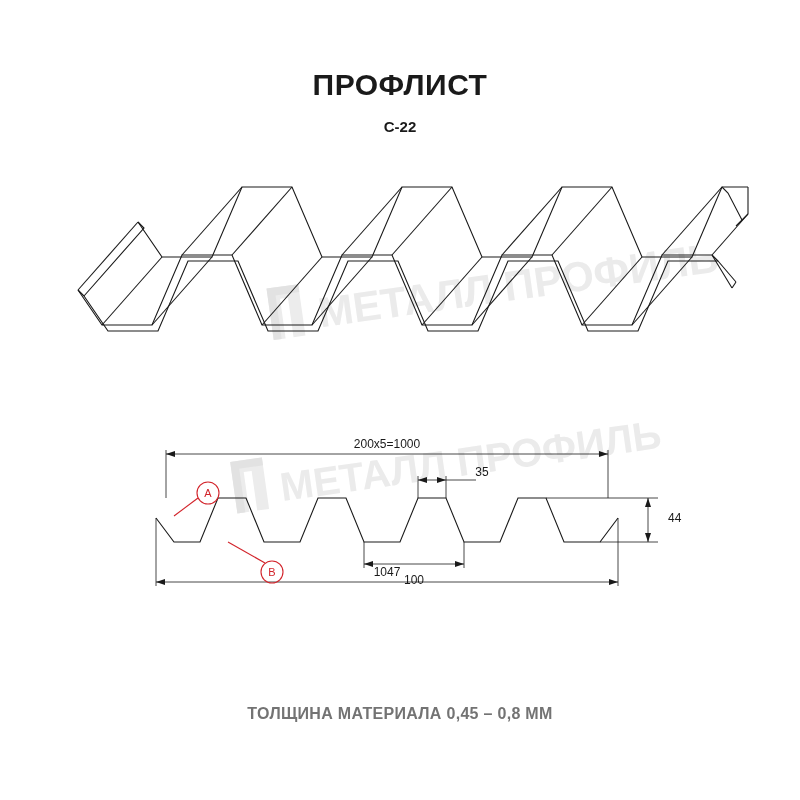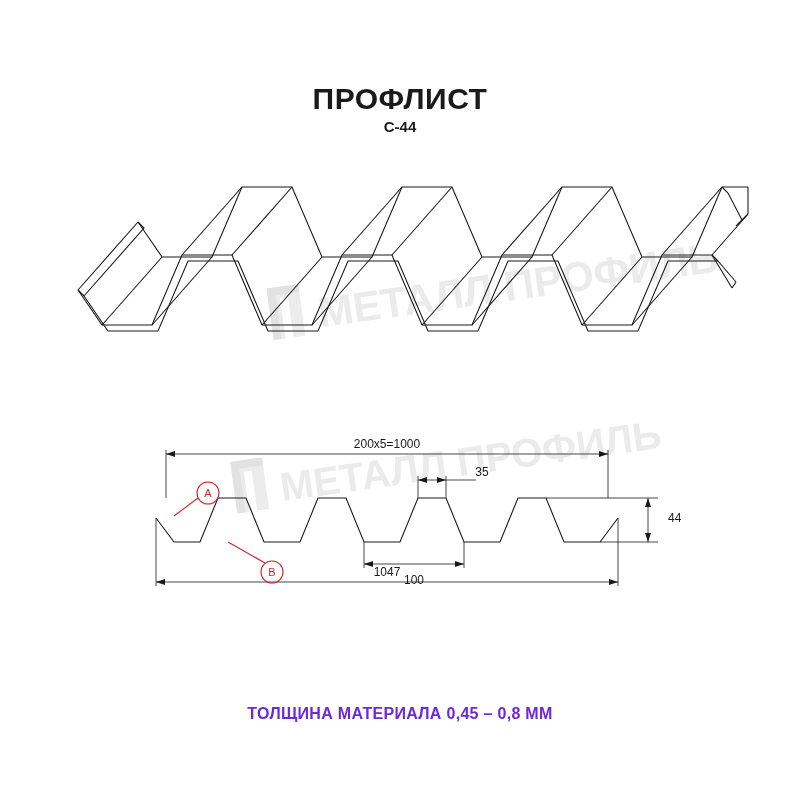--- a/index.html
+++ b/index.html
@@ -14,21 +14,21 @@
     font-family: "Liberation Sans", sans-serif;
     color: #1a1a1a;
     overflow: hidden;
   }
   .page {
     position: absolute;
     inset: 0;
   }
   .title {
     position: absolute;
-    top: 82px;
+    top: 68px;
     left: 0;
     width: 800px;
     text-align: center;
     font-size: 30px;
     font-weight: bold;
     letter-spacing: 0.5px;
     color: #1a1a1a;
   }
   .subtitle {
     position: absolute;
@@ -42,21 +42,21 @@
   }
   .footer {
     position: absolute;
     top: 705px;
     left: 0;
     width: 800px;
     text-align: center;
     font-size: 16px;
     font-weight: bold;
     letter-spacing: 0.3px;
-    color: #6d28d9;
+    color: #737373;
   }
   .iso-wrap {
     position: absolute;
     top: 180px;
     left: 60px;
     width: 690px;
     height: 180px;
   }
   .sec-wrap {
     position: absolute;
@@ -77,21 +77,21 @@
   .red { fill: none; stroke: #d2232a; stroke-width: 1.1; }
   .redtxt { fill: #d2232a; font-family: "Liberation Sans", sans-serif; font-size: 11px; }
   .dtxt { fill: #1a1a1a; font-family: "Liberation Sans", sans-serif; font-size: 12px; }
 </style>
 </head>
 <body>
 
 <div class="page">
 
   <div class="title">ПРОФЛИСТ</div>
-  <div class="subtitle">С-44</div>
+  <div class="subtitle">С-22</div>
 
   <div class="wm wm1">
     <svg width="370" height="110" viewBox="0 0 370 110" aria-hidden="true">
       <g transform="rotate(-8 185 55)">
         <path d="M10 32 L42 32 L42 84 L30 84 L30 44 L22 44 L22 84 L10 84 Z" fill="#ececec"></path>
         <path d="M10 32 L42 32 L42 40 L18 40 L18 84 L10 84 Z" fill="#e2e2e2"></path>
         <text x="58" y="78" font-family="Liberation Sans, sans-serif" font-size="42" font-weight="bold" fill="#ebebeb">МЕТАЛЛ ПРОФИЛЬ</text>
       </g>
     </svg>
   </div>

